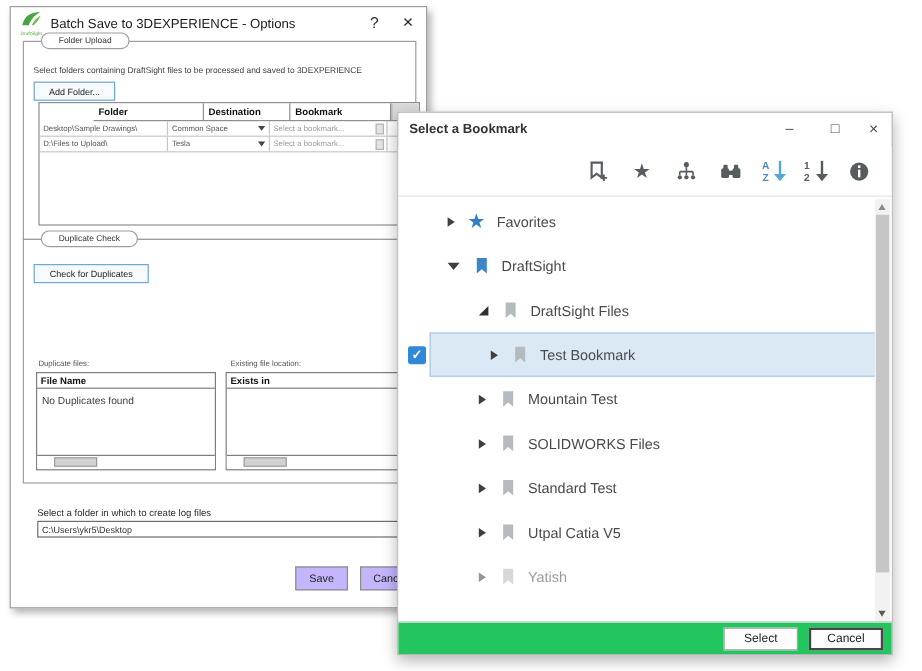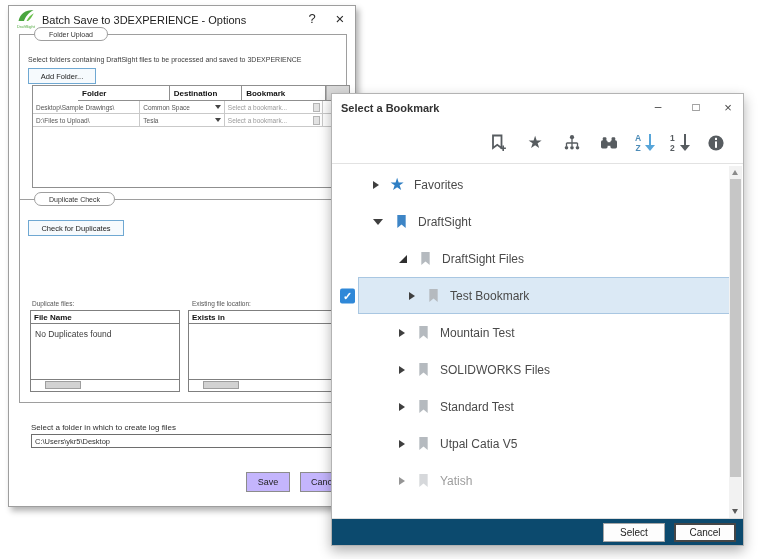--- a/index.html
+++ b/index.html
@@ -102,21 +102,21 @@
                   background:#2f88d8; border-radius:2px; color:#fff; font-size:11px; font-weight:bold;
                   display:flex; align-items:center; justify-content:center; }
 
   #d2-scrollbar { position:absolute; right:1px; top:72px; width:13px; height:352px; background:#f2f2f2; }
   .sb-up   { position:absolute; top:4px; left:3px; width:0; height:0;
              border-left:3.5px solid transparent; border-right:3.5px solid transparent; border-bottom:5px solid #8a8a8a; }
   .sb-thumb{ position:absolute; top:13px; left:1px; width:11px; height:298px; background:#c6c6c6; }
   .sb-down { position:absolute; bottom:4px; left:3px; width:0; height:0;
              border-left:3.5px solid transparent; border-right:3.5px solid transparent; border-top:5px solid #5a5a5a; }
 
-  #d2-footer { position:absolute; left:0; right:0; bottom:0; height:27px; background:#0c4a6e;
+  #d2-footer { position:absolute; left:0; right:0; bottom:0; height:27px; background:#22c55e;
                border-top:1px solid #dedede; display:flex; align-items:center; justify-content:flex-end;
                gap:9px; padding-right:7px; }
   #select-btn  { width:62px; height:19px; font-size:10px; background:#fdfdfd; border:1px solid #a6a6a6; }
   #cancel-btn2 { width:62px; height:19px; font-size:10px; background:#fdfdfd; border:2px solid #464646; }
 </style>
 </head>
 <body>
 
 <div class="dlg" id="dlg1">
   <div id="d1-logo">

